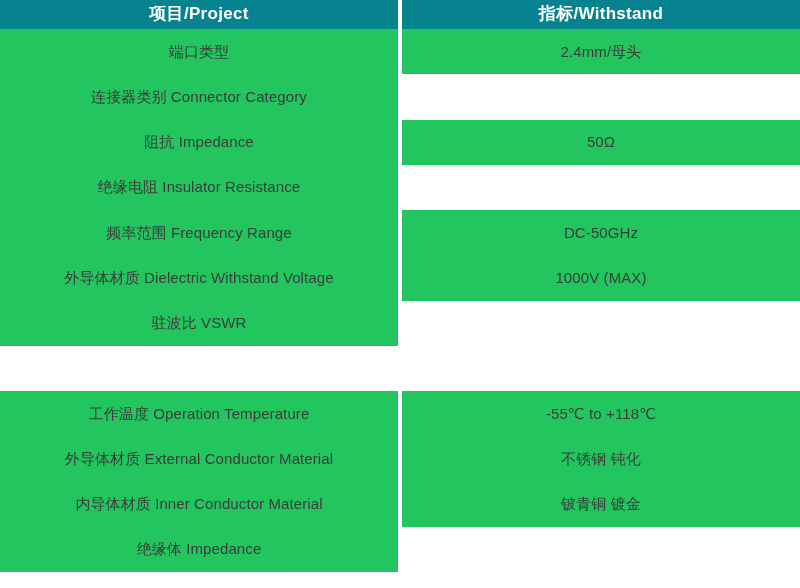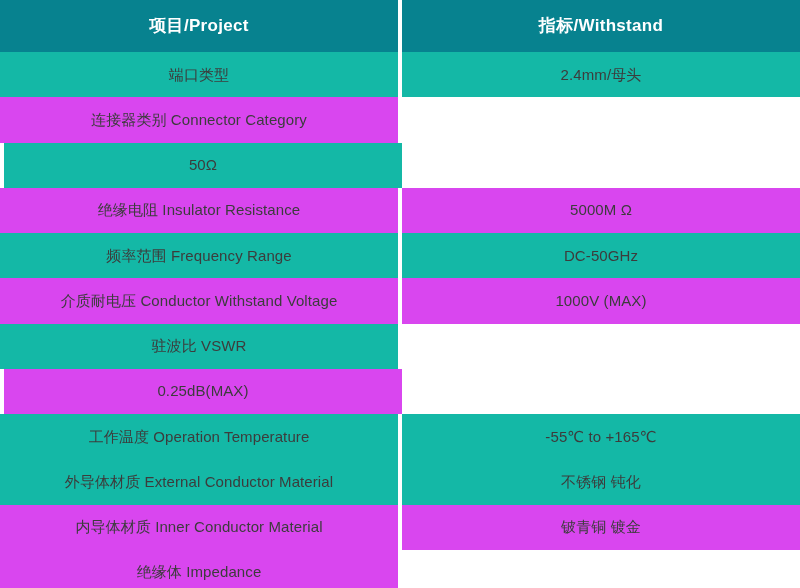--- a/index.html
+++ b/index.html
@@ -18,21 +18,21 @@
     position: relative;
     background: #ffffff;
   }
   .row {
     display: flex;
     width: 800px;
     height: 45.25px;
     box-sizing: border-box;
   }
   .row.header {
-    height: 52px;
+    height: 29px;
   }
   .cell {
     display: flex;
     align-items: center;
     justify-content: center;
     text-align: center;
     box-sizing: border-box;
     font-size: 15px;
     color: #3c3c3c;
     letter-spacing: 0.1px;
@@ -57,24 +57,24 @@
     color: #ffffff;
     font-weight: bold;
     font-size: 17px;
     letter-spacing: 0.3px;
   }
   .row.header .gutter {
     background: #ffffff;
   }
   
   .row.band-light .cell {
-    background: #14b8a6;
+    background: #22c55e;
   }
   .row.band-blue .cell {
-    background: #d946ef;
+    background: #22c55e;
   }
 </style>
 </head>
 <body>
 
 <div id="spec-table">
 
   <div class="row header">
     <div class="cell col-project">项目/Project</div>
     <div class="gutter"></div>
@@ -85,50 +85,49 @@
       <div class="row band-light">
         <div class="cell col-project">端口类型</div>
         <div class="gutter"></div>
         <div class="cell col-indicator">2.4mm/母头</div>
       </div>
       <div class="row band-blue">
         <div class="cell col-project">连接器类别 Connector Category</div>
         <div class="gutter"></div>
       </div>
       <div class="row band-light">
+        <div class="cell col-project">阻抗 Impedance</div>
         <div class="gutter"></div>
         <div class="cell col-indicator">50Ω</div>
       </div>
       <div class="row band-blue">
         <div class="cell col-project">绝缘电阻 Insulator Resistance</div>
         <div class="gutter"></div>
-        <div class="cell col-indicator">5000M Ω</div>
       </div>
       <div class="row band-light">
         <div class="cell col-project">频率范围 Frequency Range</div>
         <div class="gutter"></div>
         <div class="cell col-indicator">DC-50GHz</div>
       </div>
       <div class="row band-blue">
-        <div class="cell col-project">介质耐电压 Conductor Withstand Voltage</div>
+        <div class="cell col-project">外导体材质 Dielectric Withstand Voltage</div>
         <div class="gutter"></div>
         <div class="cell col-indicator">1000V (MAX)</div>
       </div>
       <div class="row band-light">
         <div class="cell col-project">驻波比 VSWR</div>
         <div class="gutter"></div>
       </div>
       <div class="row band-blue">
         <div class="gutter"></div>
-        <div class="cell col-indicator">0.25dB(MAX)</div>
       </div>
       <div class="row band-light">
         <div class="cell col-project">工作温度 Operation Temperature</div>
         <div class="gutter"></div>
-        <div class="cell col-indicator">-55℃ to +165℃</div>
+        <div class="cell col-indicator">-55℃ to +118℃</div>
       </div>
       <div class="row band-light">
         <div class="cell col-project">外导体材质 External Conductor Material</div>
         <div class="gutter"></div>
         <div class="cell col-indicator">不锈钢 钝化</div>
       </div>
       <div class="row band-blue">
         <div class="cell col-project">内导体材质 Inner Conductor Material</div>
         <div class="gutter"></div>
         <div class="cell col-indicator">铍青铜 镀金</div>

